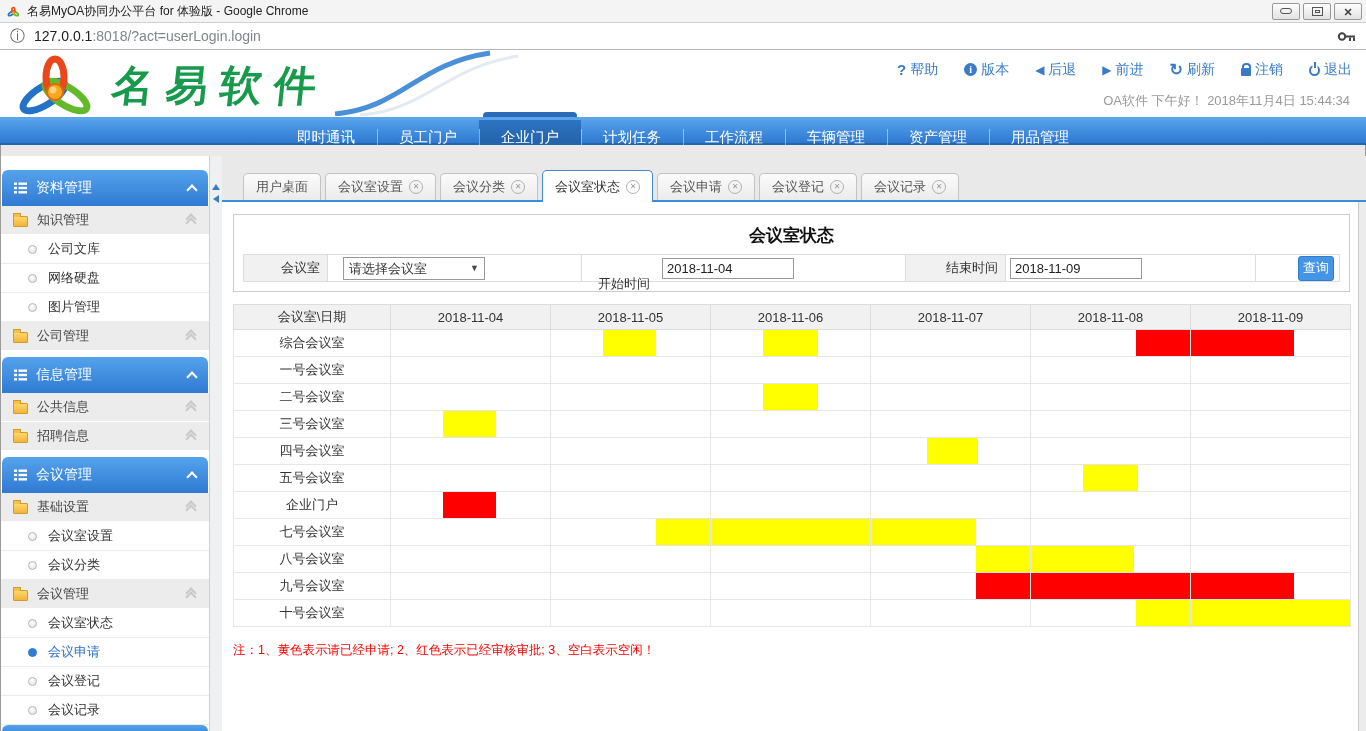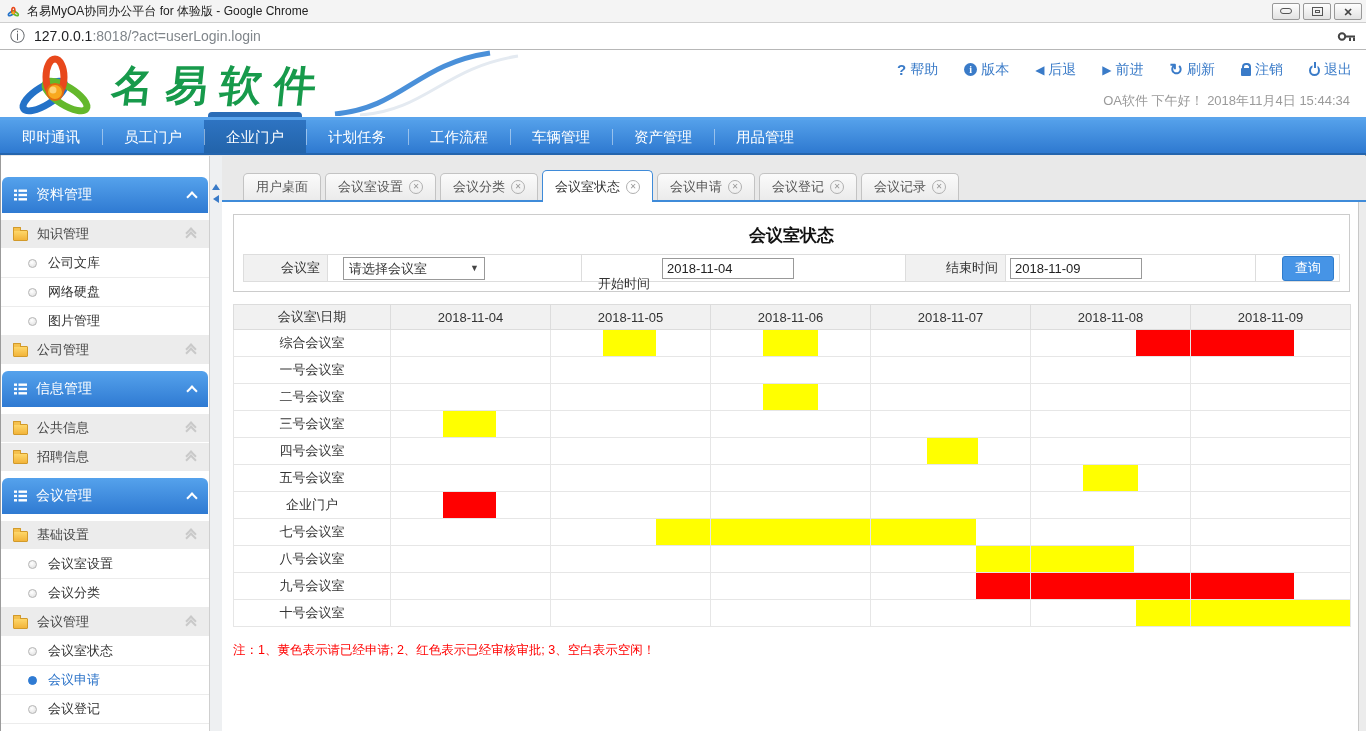--- a/index.html
+++ b/index.html
@@ -39,29 +39,29 @@
 .icon-back::before { content:"◀"; font-size:12px; color:#3a7bc8; }
 .icon-fwd::before { content:"▶"; font-size:12px; color:#3a7bc8; }
 .icon-refresh::before { content:"↻"; font-size:16px; font-weight:bold; color:#3a7bc8; }
 .icon-lock { position:relative; width:10px; height:8px; background:#3a7bc8; border-radius:1px; margin-top:4px; }
 .icon-lock::before { content:''; position:absolute; top:-5px; left:1px; width:5px; height:5px; border:2px solid #3a7bc8; border-bottom:none; border-radius:4px 4px 0 0; }
 .icon-power { position:relative; width:11px; height:11px; border:2px solid #3a7bc8; border-radius:50%; margin-top:2px; }
 .icon-power::before { content:''; position:absolute; top:-5px; left:50%; margin-left:-1px; width:2px; height:6px; background:#3a7bc8; box-shadow:0 0 0 1.5px #fff; }
 .greeting { position:absolute; right:16px; top:42px; font-size:13px; color:#9a9a9a; }
 
 
-.nav { position:absolute; top:117px; left:0; right:0; height:38px; background:linear-gradient(#54a0ea,#2e79d0); border-top:3px solid #5aa4ec; border-bottom:2px solid #2565ad; display:flex; }
+.nav { position:absolute; top:117px; left:0; right:0; height:28px; background:linear-gradient(#54a0ea,#2e79d0); border-top:3px solid #5aa4ec; border-bottom:2px solid #2565ad; display:flex;justify-content:center; }
 .nav-item { position:relative; padding:0 22px; line-height:34px; color:#fff; font-size:14.5px; cursor:pointer; }
 .nav-item + .nav-item::after { content:''; position:absolute; left:0; top:9px; height:16px; width:1px; background:rgba(255,255,255,.45); }
 .nav-item.active { background:linear-gradient(#2e74c2,#2263aa); }
 .nav-item.active::before { content:''; position:absolute; left:4px; right:4px; top:-8px; height:5px; background:#2a6cb7; border-radius:4px 4px 0 0; }
 
 
 .sidebar { position:absolute; top:156px; left:1px; width:209px; bottom:0; background:#fff; border-right:1px solid #cfcfcf; padding-top:14px; overflow:hidden; }
-.sb-group { height:36px; margin:7px 1px; border-radius:6px 6px 0 0; background:linear-gradient(#55a2ec,#2f7ad2); display:flex; align-items:center; padding:0 12px; cursor:pointer;justify-content:flex-end; }
+.sb-group { height:36px; margin:0 1px; border-radius:6px 6px 0 0; background:linear-gradient(#55a2ec,#2f7ad2); display:flex; align-items:center; padding:0 12px; cursor:pointer;justify-content:flex-end; }
 .sb-group.gap { margin-top:6px; }
 .sb-gicon { display:inline-flex; }
 .sb-glabel { flex:1; margin-left:9px; color:#fff; font-size:14px; }
 .chev-up { width:8px; height:8px; border-left:2px solid #fff; border-top:2px solid #fff; transform:rotate(45deg); margin-top:4px; }
 .sb-row { height:29px; display:flex; align-items:center; padding:0 12px; border-bottom:1px solid #ececec; cursor:pointer; }
 .sb-row.folder-row { background:#ececec; border-bottom:1px solid #fff; }
 .sb-flabel { flex:1; margin-left:9px; font-size:13px; color:#444; }
 .folder { position:relative; width:15px; height:11px; background:linear-gradient(#fed76a,#f2b43a); border:1px solid #d29a2a; border-radius:1px; margin-top:2px; flex:none; }
 .folder::before { content:''; position:absolute; top:-4px; left:-1px; width:6px; height:3px; background:#f5c14e; border:1px solid #d29a2a; border-bottom:none; border-radius:1px 1px 0 0; }
 .chev-dbl { position:relative; width:12px; height:12px; flex:none; }
@@ -94,21 +94,21 @@
 .form-box { position:absolute; left:11px; top:12px; width:1117px; height:78px; border:1px solid #ccc; }
 .panel-title { text-align:center; margin-top:9px; font-size:17px; font-weight:bold; color:#111; }
 .form-row { position:absolute; left:9px; right:9px; top:39px; height:28px; display:flex; border:1px solid #ddd; }
 .fcell { border-right:1px solid #ddd; display:flex; align-items:center; }
 .fcell.lbl { background:#f1f1f1; justify-content:flex-end; padding-right:7px; font-size:13px; color:#333; }
 .w-lbl1 { width:84px; } .w-fld1 { width:254px; } .w-lbl2 { width:76px;margin-top:29px; } .w-fld2 { width:248px; } .w-lbl3 { width:100px; } .w-fld3 { width:250px; }
 .fcell.btncell { flex:1; border-right:none; justify-content:flex-end; padding-right:5px; }
 .select-box { position:relative; width:142px; height:23px; border:1px solid #999; background:#fff; margin-left:15px; font-size:13px; color:#333; line-height:21px; padding-left:5px; cursor:pointer; }
 .select-box::after { content:"▼"; position:absolute; right:5px; top:0; font-size:9px; color:#444; line-height:21px; }
 .date-input { width:132px; height:21px; border:1px solid #999; margin-left:4px; font-size:13px; color:#222; padding-left:4px; font-family:"Liberation Sans",sans-serif; }
-.search-btn { width:52px; height:25px; background:#4694e6; border:1px solid #2f7ccc; border-radius:3px; color:#fff; font-size:13px; cursor:pointer; font-family:"Liberation Sans",sans-serif; }
+.search-btn { width:36px; height:25px; background:#4694e6; border:1px solid #2f7ccc; border-radius:3px; color:#fff; font-size:13px; cursor:pointer; font-family:"Liberation Sans",sans-serif; }
 
 .grid-wrap { position:absolute; left:11px; top:102px; width:1117px; }
 table.grid { border-collapse:collapse; table-layout:fixed; width:1117px; }
 .grid th { height:25px; background:#f1f1f1; border:1px solid #dcdcdc; font-size:13px; font-weight:normal; color:#333; }
 .grid td { height:27px; border:1px solid #e6e6e6; position:relative; background:#fff; }
 .grid td.room { text-align:center; font-size:13px; color:#333;margin-top:7px; }
 .block { position:absolute; top:0; bottom:0; }
 .note { position:absolute; left:11px; top:440px; font-size:12.5px; color:#ff0000; }
 </style>
 </head>

